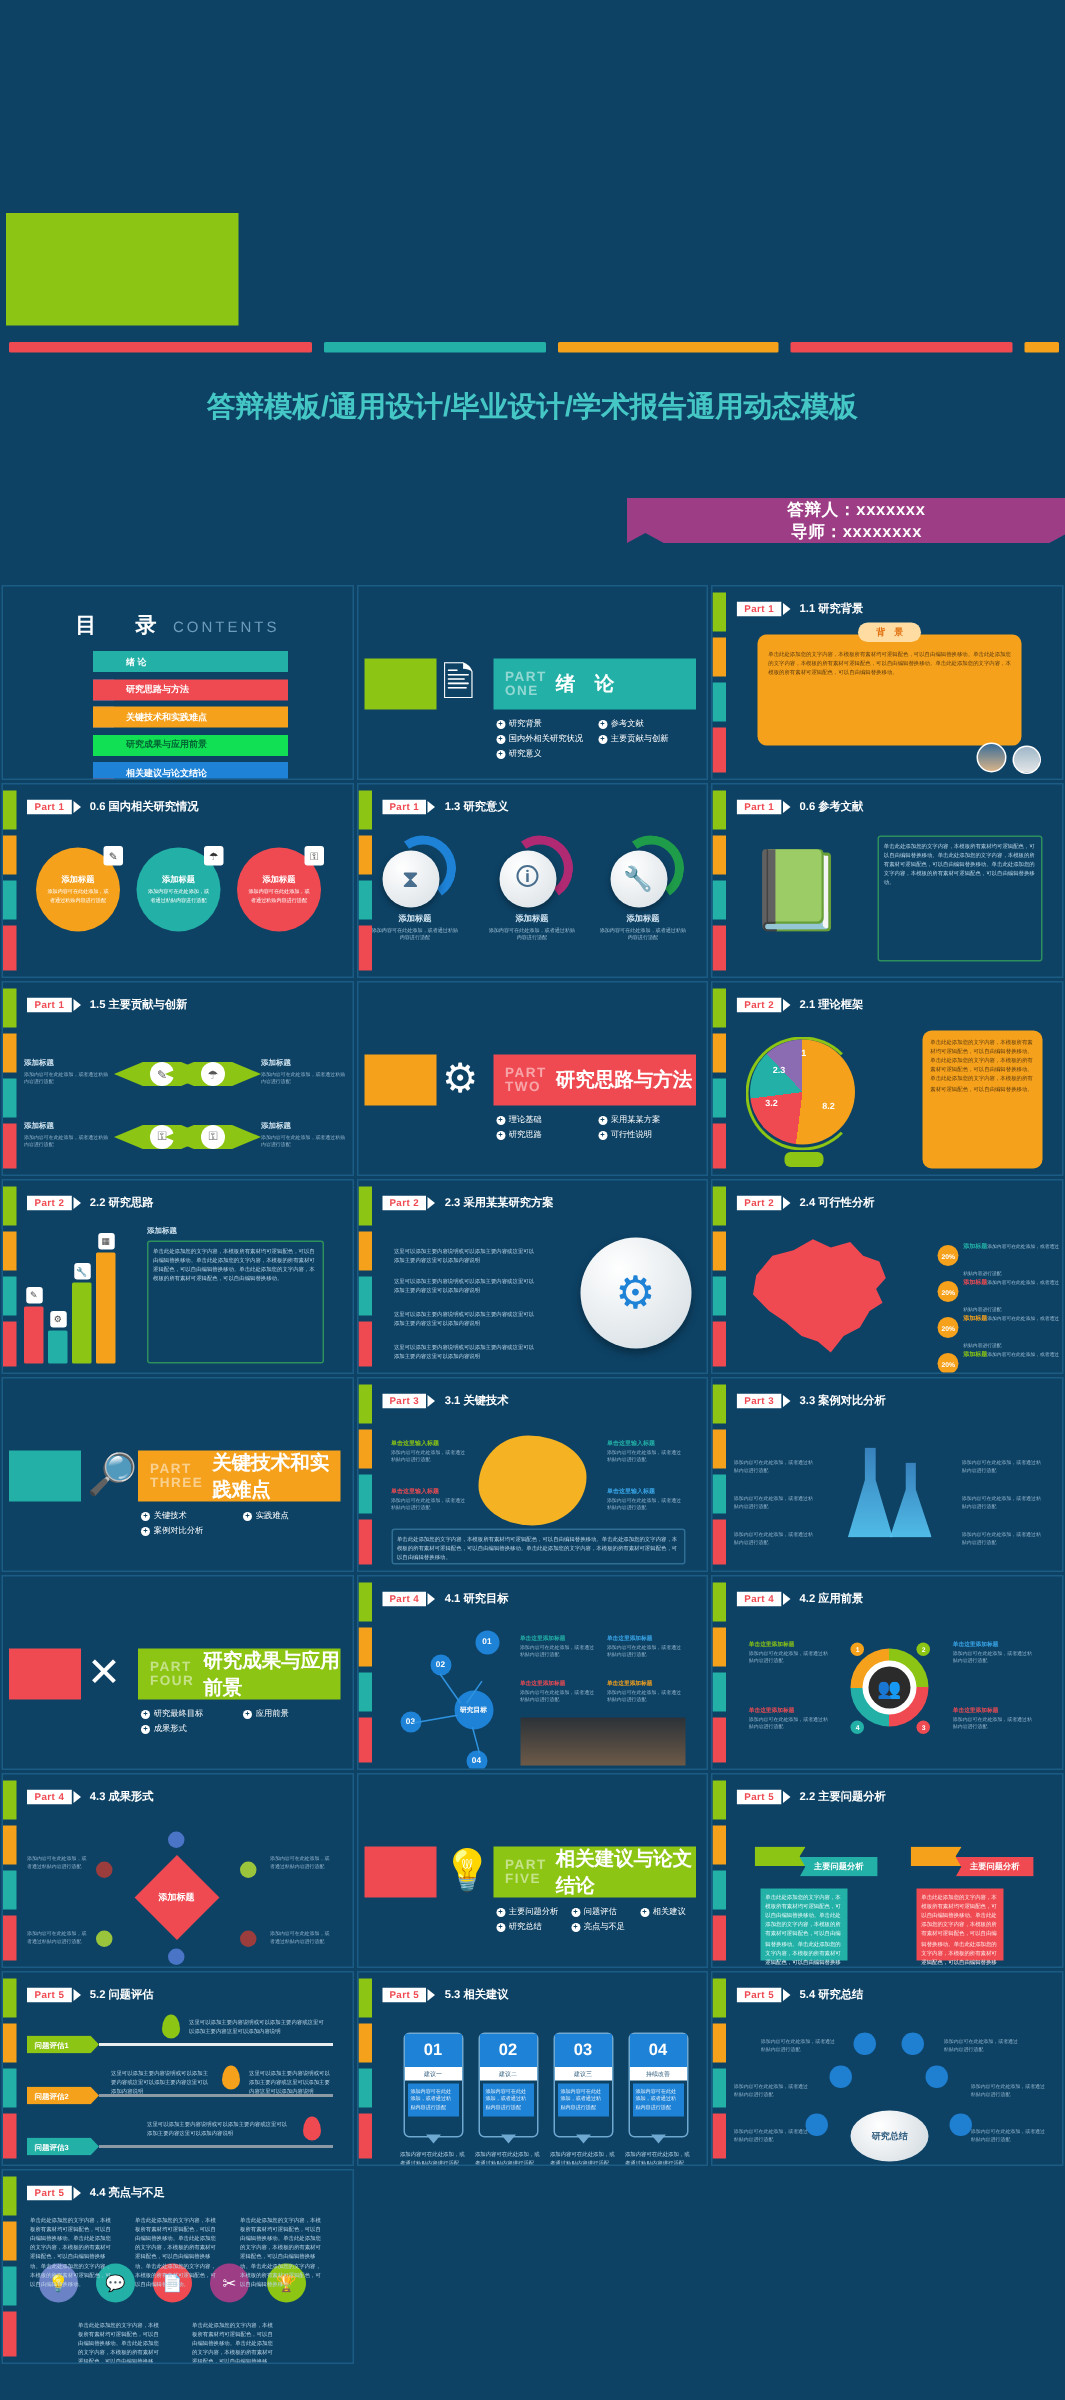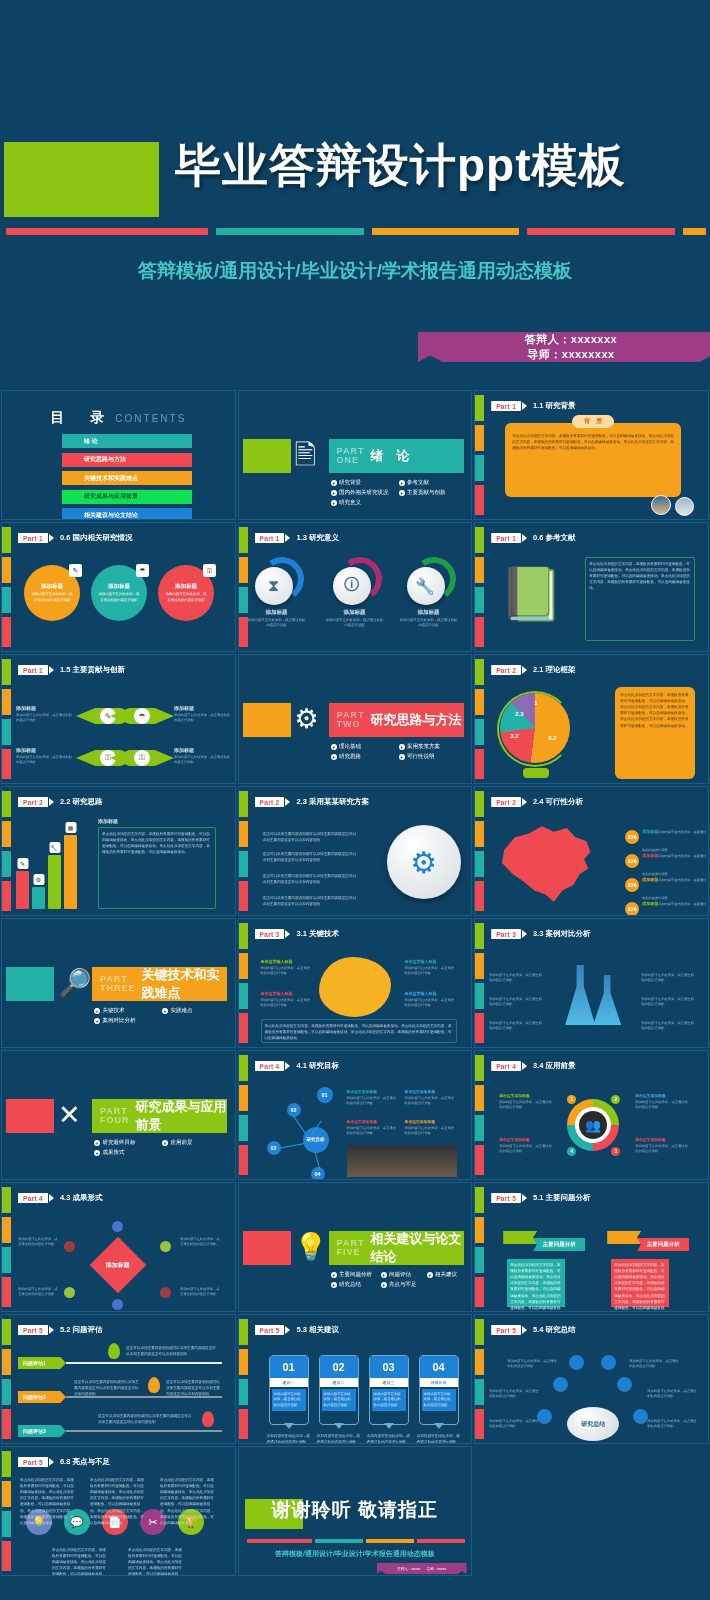--- a/index.html
+++ b/index.html
@@ -189,21 +189,20 @@
     position:absolute; left:138px; top:116px; width:90px; height:11px; background:#9c3d86;
     font-size:3.6px; display:flex; align-items:center; justify-content:center; gap:6px; color:#fff;
     clip-path:polygon(0 0,100% 0,100% 100%,95% 72%,90% 100%,10% 100%,5% 72%,0 100%);
   }
 </style>
 </head>
 <body>
 
 <div class="cover">
   <div class="cover-greenblock"></div>
-  <div class="cover-title">毕业答辩设计ppt模板</div>
   <div class="cover-rules">
     <i style="width:208px;background:#ef4a51"></i>
     <i style="width:152px;background:#23b0a6"></i>
     <i style="width:152px;background:#f5a11c"></i>
     <i style="width:152px;background:#ef4a51"></i>
     <i style="width:24px;background:#f5a11c"></i>
   </div>
   <div class="cover-sub">答辩模板/通用设计/毕业设计/学术报告通用动态模板</div>
   <div class="ribbon">
     <span class="nm">答辩人：xxxxxxx</span>
@@ -725,21 +724,21 @@
   <div class="slide">
     <div class="rail">
         <i></i>
         <i></i>
         <i></i>
         <i></i>
       </div>
     <div class="part-tag">
       <span class="pt">Part 4</span>
         <span class="arr"></span>
-      <span class="ttl">3.4 应用前景</span>
+      <span class="ttl">4.2 应用前景</span>
     </div>
     <div style="position:absolute;left:92px;top:48px;width:52px;height:52px;border-radius:50%;background:conic-gradient(#8cc513 0 25%,#ef4a51 25% 50%,#23b0a6 50% 75%,#f5a11c 75% 100%)"></div>
     <div style="position:absolute;left:100px;top:56px;width:36px;height:36px;border-radius:50%;background:#fff"></div>
     <div style="position:absolute;left:104px;top:60px;width:28px;height:28px;border-radius:50%;background:#2b2b2b;display:flex;align-items:center;justify-content:center;font-size:13px;color:#fff">👥</div>
     <div class="ringnum" style="left:92px;top:44px;background:#f5a11c">1</div>
     <div class="ringnum" style="left:136px;top:44px;background:#8cc513">2</div>
     <div class="ringnum" style="left:136px;top:96px;background:#ef4a51">3</div>
     <div class="ringnum" style="left:92px;top:96px;background:#23b0a6">4</div>
     <div class="sidetxt" style="left:24px;top:42px;width:56px">
       <div class="t" style="color:#8cc513;font-size:3.8px">单击这里添加标题</div>
@@ -831,21 +830,21 @@
   <div class="slide">
     <div class="rail">
         <i></i>
         <i></i>
         <i></i>
         <i></i>
       </div>
     <div class="part-tag">
       <span class="pt">Part 5</span>
         <span class="arr"></span>
-      <span class="ttl">5.1 主要问题分析</span>
+      <span class="ttl">2.2 主要问题分析</span>
     </div>
     <div class="rbnTail" style="left:28px;top:48px;width:34px;background:#8cc513"></div>
     <div class="rbn" style="left:58px;top:55px;width:52px;background:#23b0a6">主要问题分析</div>
     <div class="txtblk" style="left:32px;top:76px;width:58px;height:48px;background:#23b0a6">
       <div class="lorem" style="color:#e8fbfa">单击此处添加您的文字内容，本模板所有素材均可逻辑配色，可以自由编辑替换移动。单击此处添加您的文字内容，本模板的所有素材可逻辑配色，可以自由编辑替换移动。单击此处添加您的文字内容，本模板的所有素材可逻辑配色，可以自由编辑替换移动。</div>
     </div>
     <div class="rbnTail" style="left:132px;top:48px;width:34px;background:#f5a11c"></div>
     <div class="rbn" style="left:162px;top:55px;width:52px;background:#ef4a51">主要问题分析</div>
     <div class="txtblk" style="left:136px;top:76px;width:58px;height:48px;background:#ef4a51">
       <div class="lorem" style="color:#ffe9ea">单击此处添加您的文字内容，本模板所有素材均可逻辑配色，可以自由编辑替换移动。单击此处添加您的文字内容，本模板的所有素材可逻辑配色，可以自由编辑替换移动。单击此处添加您的文字内容，本模板的所有素材可逻辑配色，可以自由编辑替换移动。</div>
@@ -965,43 +964,28 @@
   <div class="slide">
     <div class="rail">
         <i></i>
         <i></i>
         <i></i>
         <i></i>
       </div>
     <div class="part-tag">
       <span class="pt">Part 5</span>
         <span class="arr"></span>
-      <span class="ttl">6.8 亮点与不足</span>
+      <span class="ttl">4.4 亮点与不足</span>
     </div>
     <div class="wv" style="left:24px;top:62px;background:#6c82c6">💡</div>
     <div class="wv" style="left:62px;top:62px;background:#23b0a6">💬</div>
     <div class="wv" style="left:100px;top:62px;background:#ef4a51">📄</div>
     <div class="wv" style="left:138px;top:62px;background:#9c3d86">✂</div>
     <div class="wv" style="left:176px;top:62px;background:#8cc513">🏆</div>
     <div class="lorem" style="position:absolute;left:18px;top:30px;width:56px">单击此处添加您的文字内容，本模板所有素材均可逻辑配色，可以自由编辑替换移动。单击此处添加您的文字内容，本模板的所有素材可逻辑配色，可以自由编辑替换移动。单击此处添加您的文字内容，本模板的所有素材可逻辑配色，可以自由编辑替换移动。</div>
     <div class="lorem" style="position:absolute;left:88px;top:30px;width:56px">单击此处添加您的文字内容，本模板所有素材均可逻辑配色，可以自由编辑替换移动。单击此处添加您的文字内容，本模板的所有素材可逻辑配色，可以自由编辑替换移动。单击此处添加您的文字内容，本模板的所有素材可逻辑配色，可以自由编辑替换移动。</div>
     <div class="lorem" style="position:absolute;left:158px;top:30px;width:56px">单击此处添加您的文字内容，本模板所有素材均可逻辑配色，可以自由编辑替换移动。单击此处添加您的文字内容，本模板的所有素材可逻辑配色，可以自由编辑替换移动。单击此处添加您的文字内容，本模板的所有素材可逻辑配色，可以自由编辑替换移动。</div>
     <div class="lorem" style="position:absolute;left:50px;top:100px;width:56px">单击此处添加您的文字内容，本模板所有素材均可逻辑配色，可以自由编辑替换移动。单击此处添加您的文字内容，本模板的所有素材可逻辑配色，可以自由编辑替换移动。单击此处添加您的文字内容，本模板的所有素材可逻辑配色，可以自由编辑替换移动。</div>
     <div class="lorem" style="position:absolute;left:126px;top:100px;width:56px">单击此处添加您的文字内容，本模板所有素材均可逻辑配色，可以自由编辑替换移动。单击此处添加您的文字内容，本模板的所有素材可逻辑配色，可以自由编辑替换移动。单击此处添加您的文字内容，本模板的所有素材可逻辑配色，可以自由编辑替换移动。</div>
   </div>
 
-  <div class="slide">
-    <div class="end-green"></div>
-    <div class="end-title">谢谢聆听 敬请指正</div>
-    <div class="end-rules">
-      <i style="width:66px;background:#ef4a51"></i>
-      <i style="width:48px;background:#23b0a6"></i>
-      <i style="width:48px;background:#f5a11c"></i>
-      <i style="width:48px;background:#ef4a51"></i>
-    </div>
-    <div class="end-sub">答辩模板/通用设计/毕业设计/学术报告通用动态模板</div>
-    <div class="end-ribbon">
-      <span>答辩人：xxxxx</span>
-      <span>导师：xxxxx</span>
-    </div>
-  </div>
 
 </div>
 
 </body></html>

